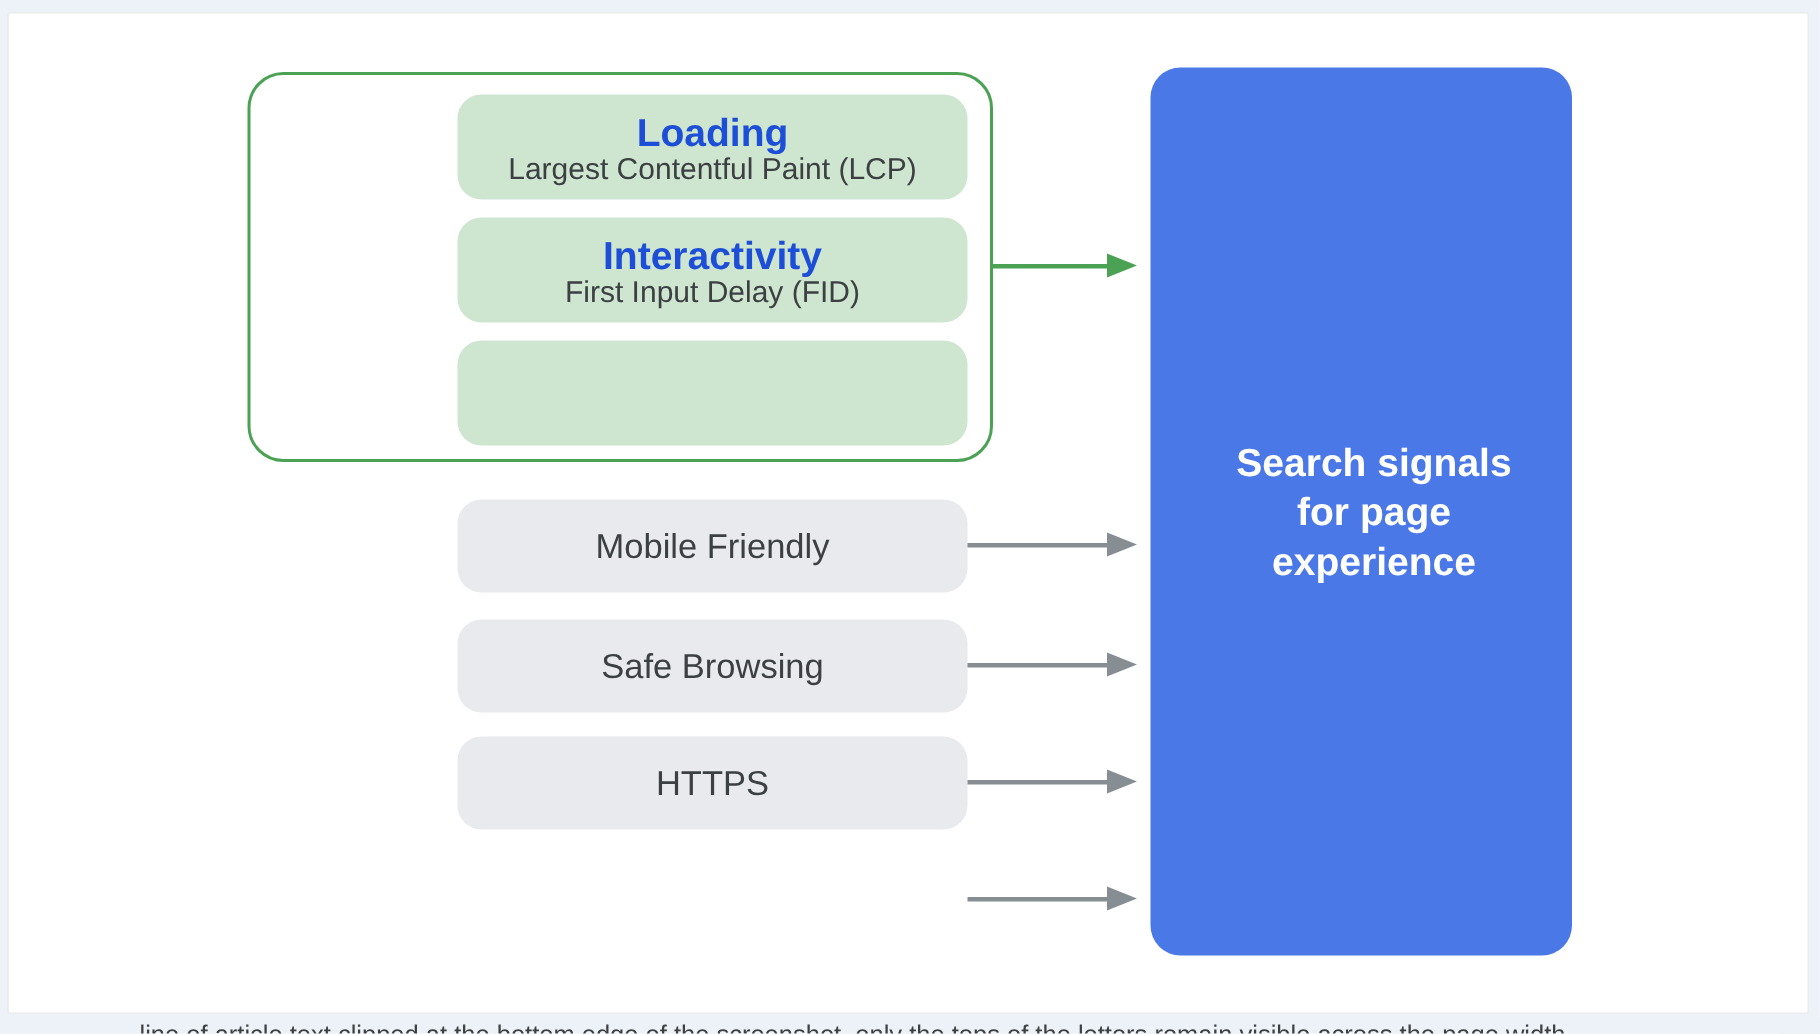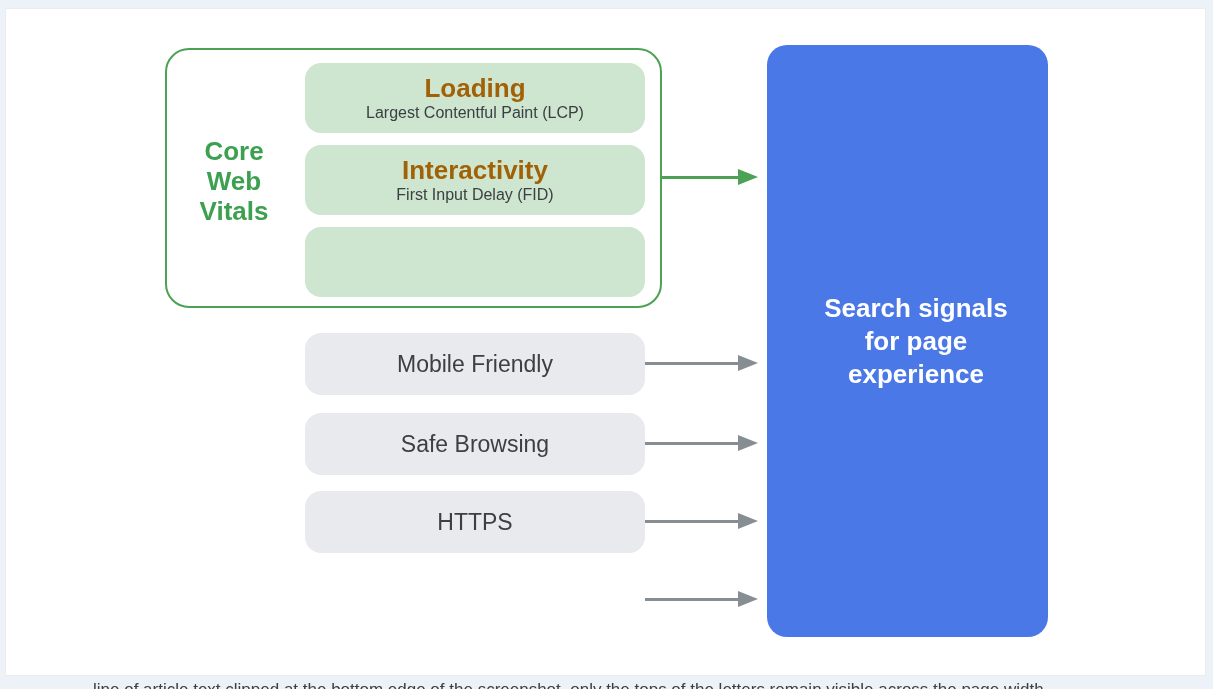--- a/index.html
+++ b/index.html
@@ -54,24 +54,24 @@
     justify-content: center;
     text-align: center;
   }
   .vital-box.v0 { top: 63px; }
   .vital-box.v1 { top: 145px; align-items: center; }
   .vital-box.v2 { top: 227px; }
   .vital-title {
     font-size: 26px;
     font-weight: 700;
     line-height: 30px;
-    color: #a16207;
+    color: #1d4ed8;
   }
   .vital-subtitle {
-    font-size: 16px;
+    font-size: 20px;
     line-height: 20px;
     color: #3C4043;
   }
   
   .signal-box {
     position: absolute;
     left: 305px;
     width: 340px; height: 62px;
     background: #E8EAED;
     border-radius: 16px;
@@ -145,21 +145,20 @@
 </style>
 </head>
 <body>
 
 <div class="canvas">
 
   <div class="card"></div>
 
   <div class="cwv-container"></div>
 
-  <div class="cwv-label">Core Web Vitals</div>
 
   <div class="vital-box v0">
     <div class="vital-title">Loading</div>
     <div class="vital-subtitle">Largest Contentful Paint (LCP)</div>
   </div>
 
   <div class="vital-box v1">
     <div class="vital-title">Interactivity</div>
     <div class="vital-subtitle">First Input Delay (FID)</div>
   </div>

